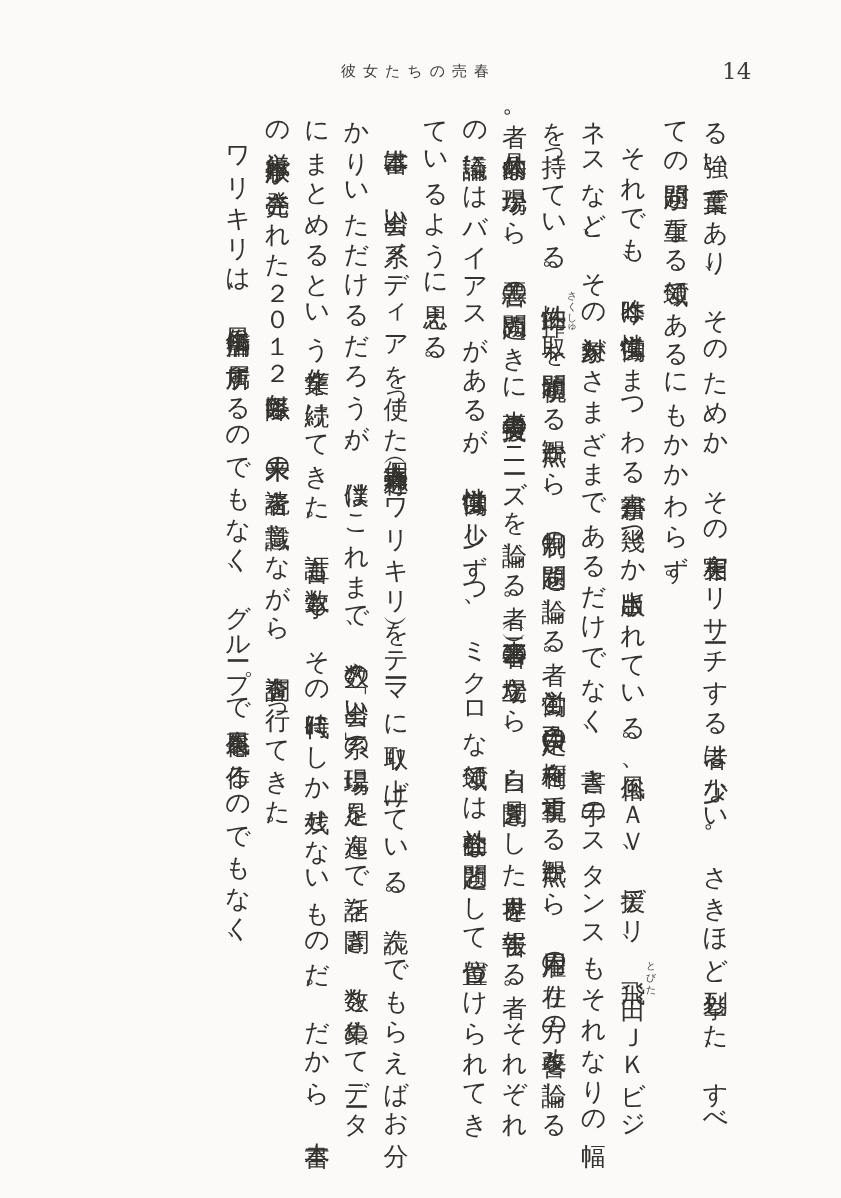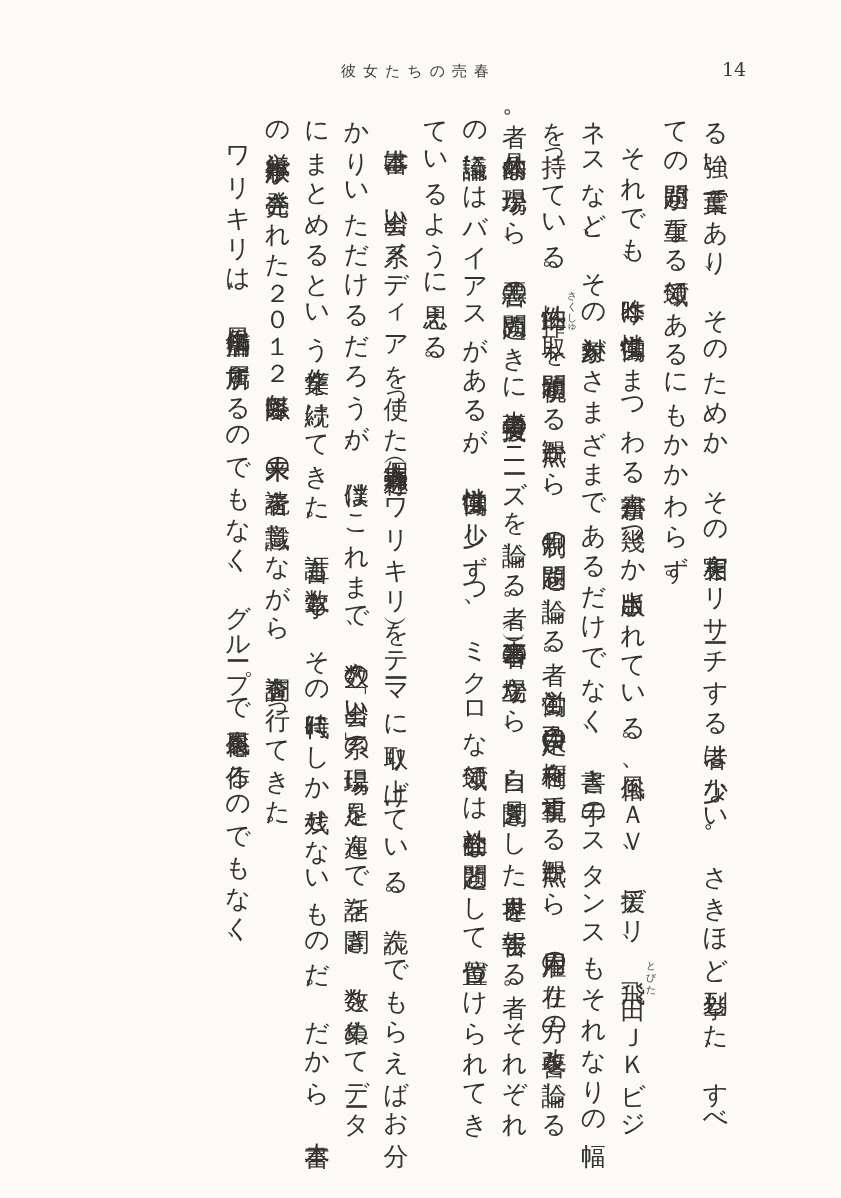--- a/index.html
+++ b/index.html
@@ -18,21 +18,21 @@
     position: absolute;
     left: 341px; top: 62px;
     font-size: 15px;
     letter-spacing: 7px;
     color: #3c3b37;
     white-space: nowrap;
   }
   .page-number {
     position: absolute;
     left: 722px; top: 58px;
-    font-size: 19px;
+    font-size: 23px;
     color: #3c3b37;
   }
 
   
   .text-block {
     position: absolute;
     top: 104px;
     right: 106px;
     height: 1022px;
     writing-mode: vertical-rl;

